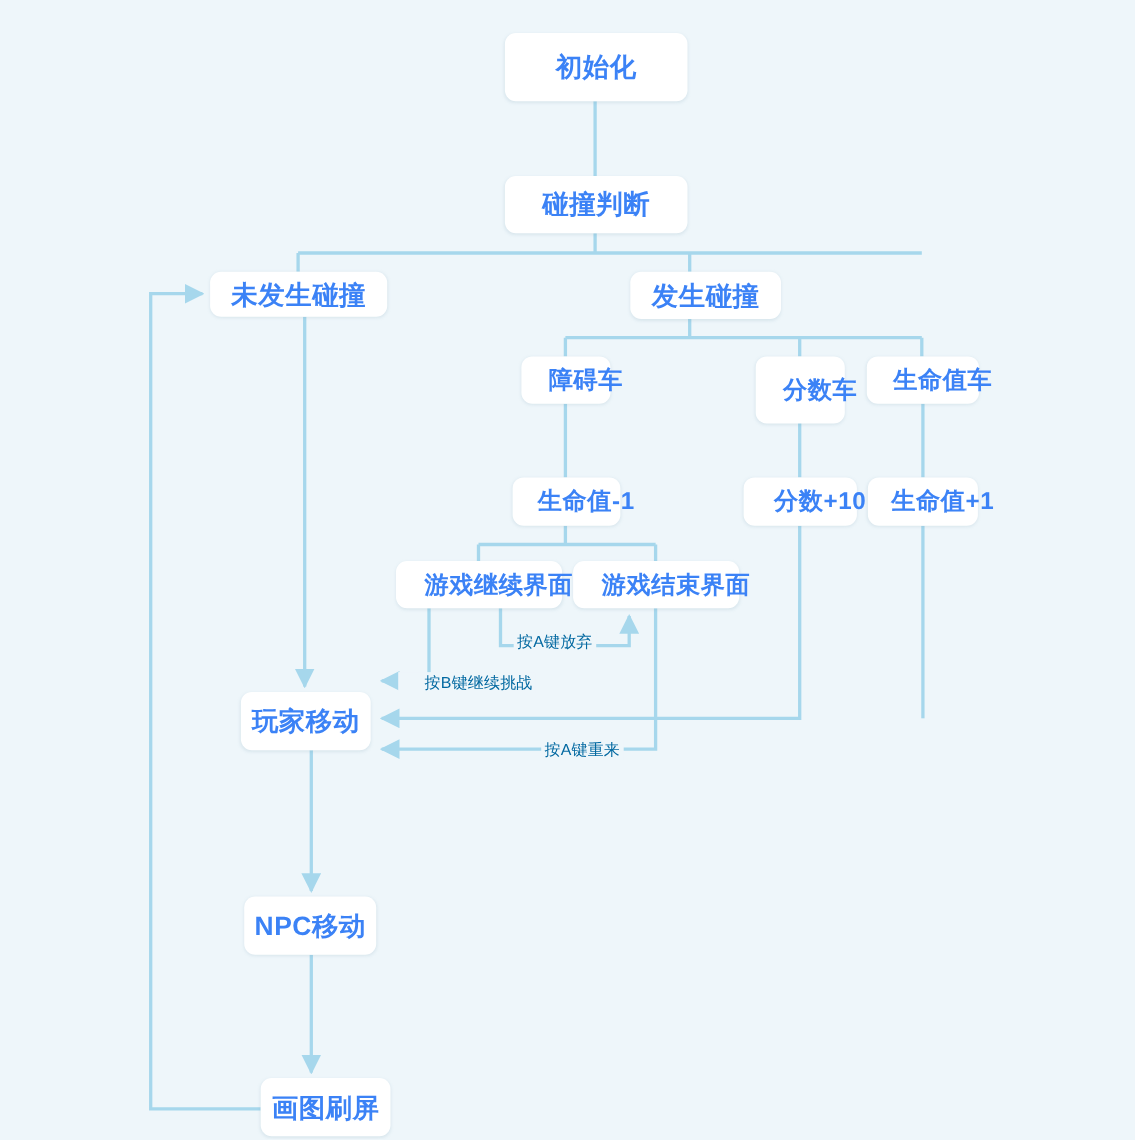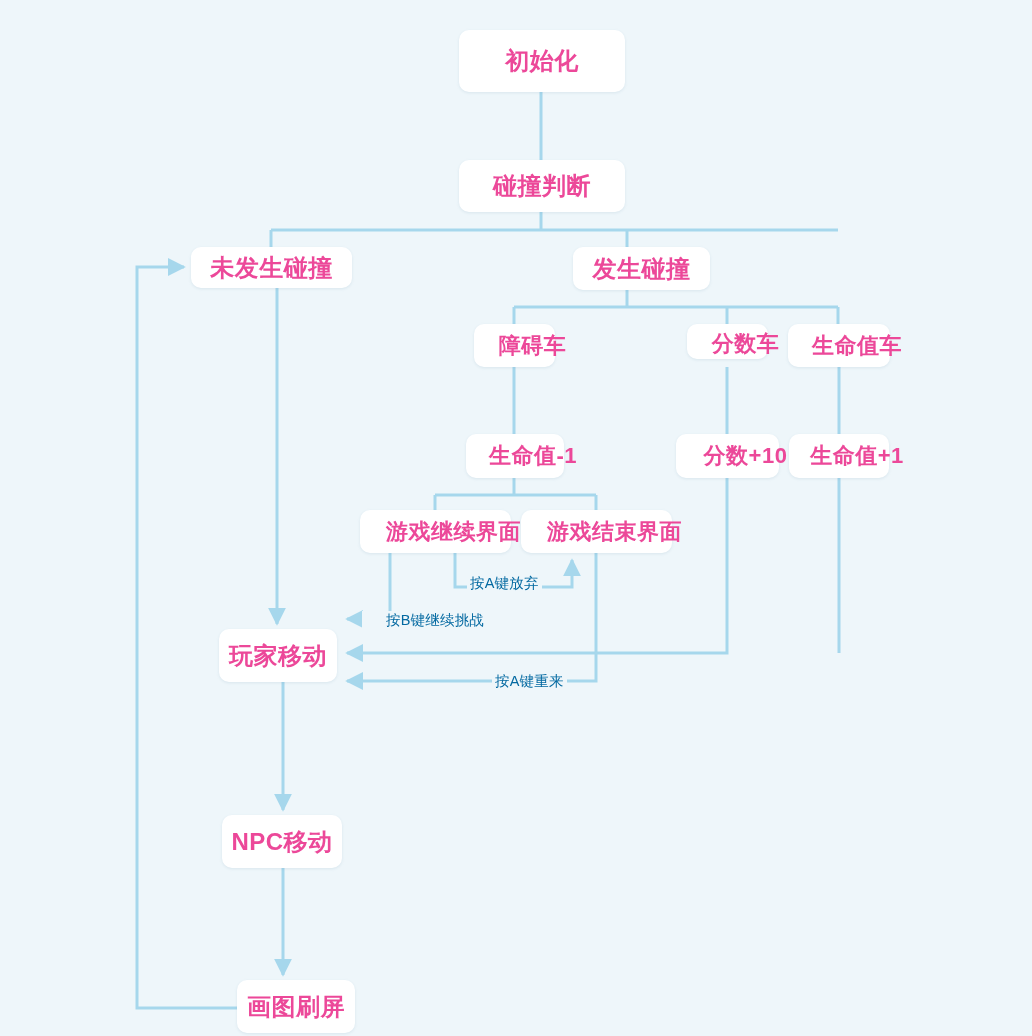--- a/index.html
+++ b/index.html
@@ -24,21 +24,21 @@
     top: 0;
     width: 1032px;
     height: 1036px;
     pointer-events: none;
   }
   .node {
     position: absolute;
     box-sizing: border-box;
     background: #ffffff;
     border-radius: 10px;
-    color: #ec4899;
+    color: #3b82f6;
     font-weight: bold;
     display: flex;
     align-items: center;
     justify-content: center;
     white-space: nowrap;
     box-shadow: 0 1px 3px rgba(120, 160, 185, 0.18);
     letter-spacing: 0.5px;
   }
   .node-lg { font-size: 24px; }
   .node-md { font-size: 22px; padding-left: 36px; }
@@ -121,21 +121,21 @@
   </div>
 
   <div class="node node-lg" style="left:573px; top:247px; width:137px; height:43px;">
     <span>发生碰撞</span>
   </div>
 
   <div class="node node-md" style="left:474px; top:324px; width:81px; height:43px;">
     <span>障碍车</span>
   </div>
 
-  <div class="node node-md" style="left:687px; top:324px; width:81px; height:35px;align-items:flex-end;">
+  <div class="node node-md" style="left:687px; top:324px; width:81px; height:61px;">
     <span>分数车</span>
   </div>
 
   <div class="node node-md" style="left:788px; top:324px; width:102px; height:43px;">
     <span>生命值车</span>
   </div>
 
   <div class="node node-md" style="left:466px; top:434px; width:98px; height:44px;">
     <span>生命值-1</span>
   </div>

